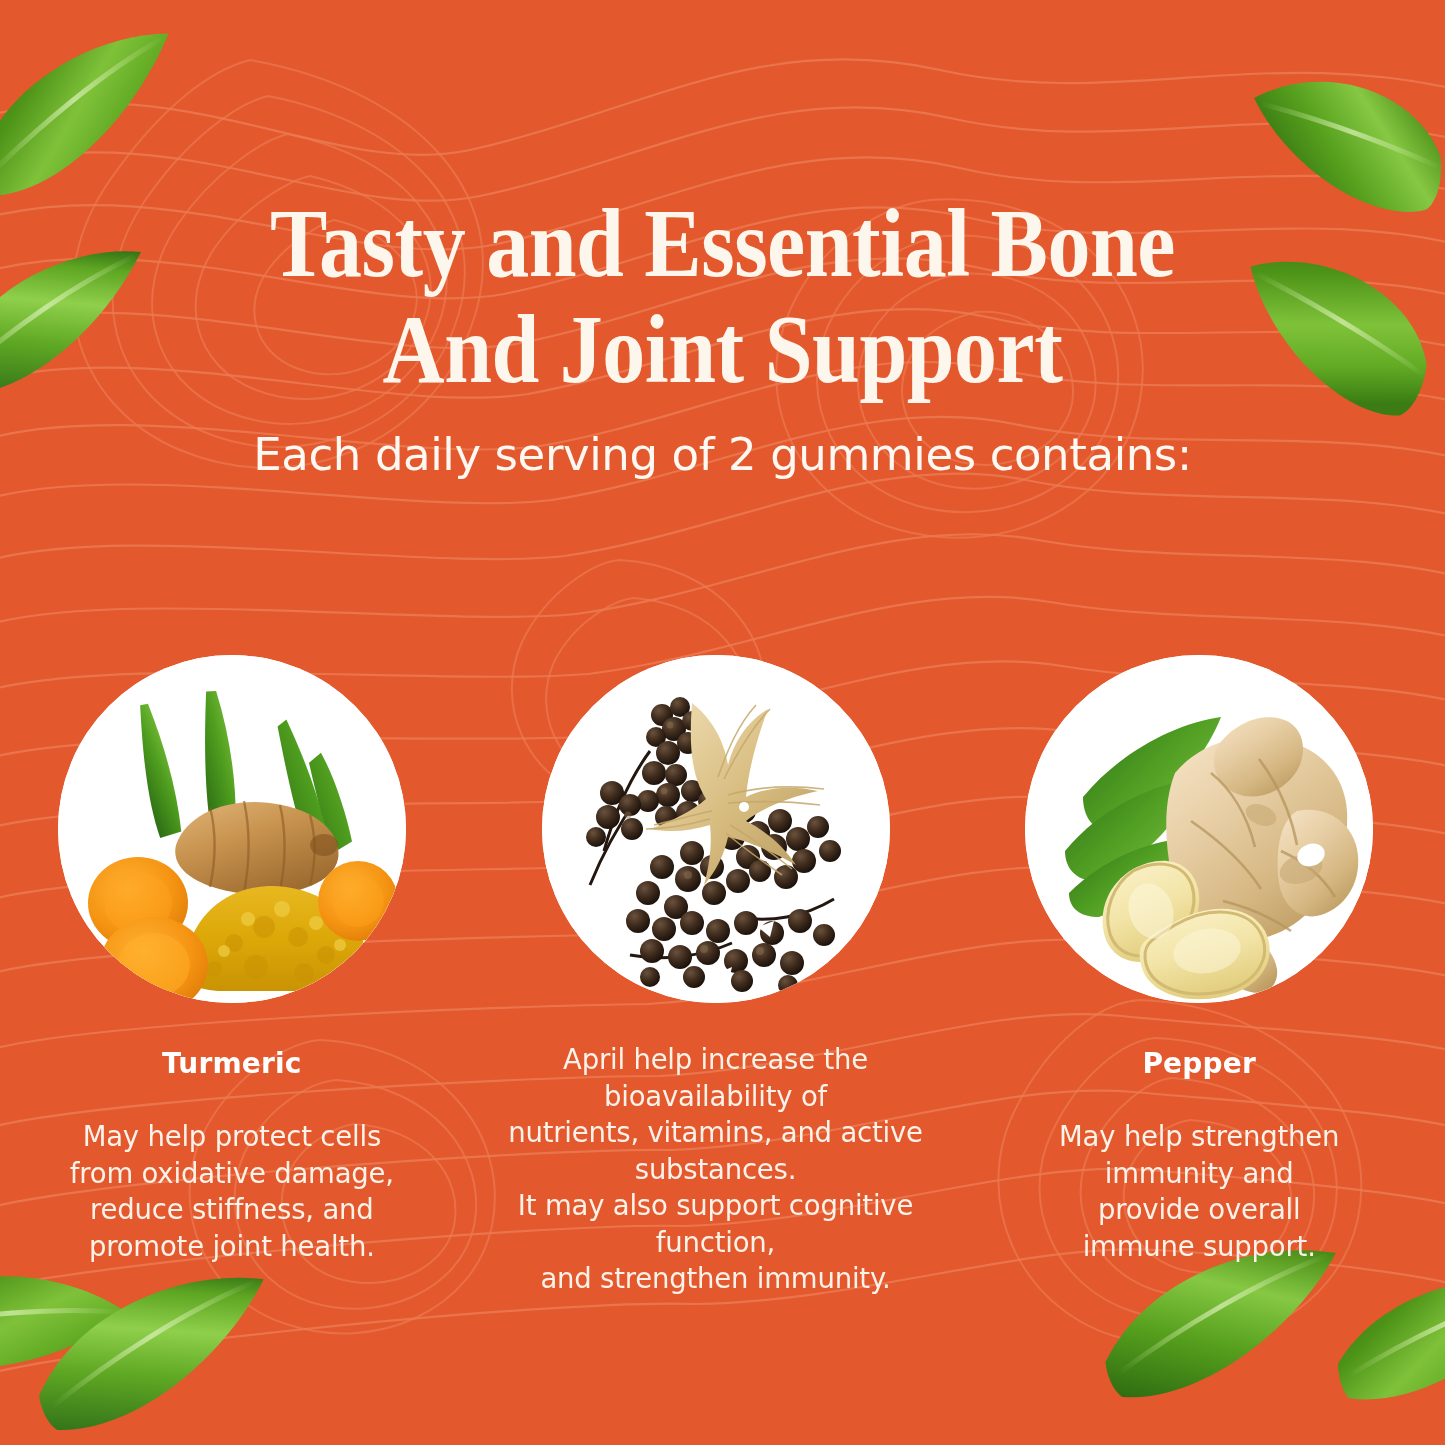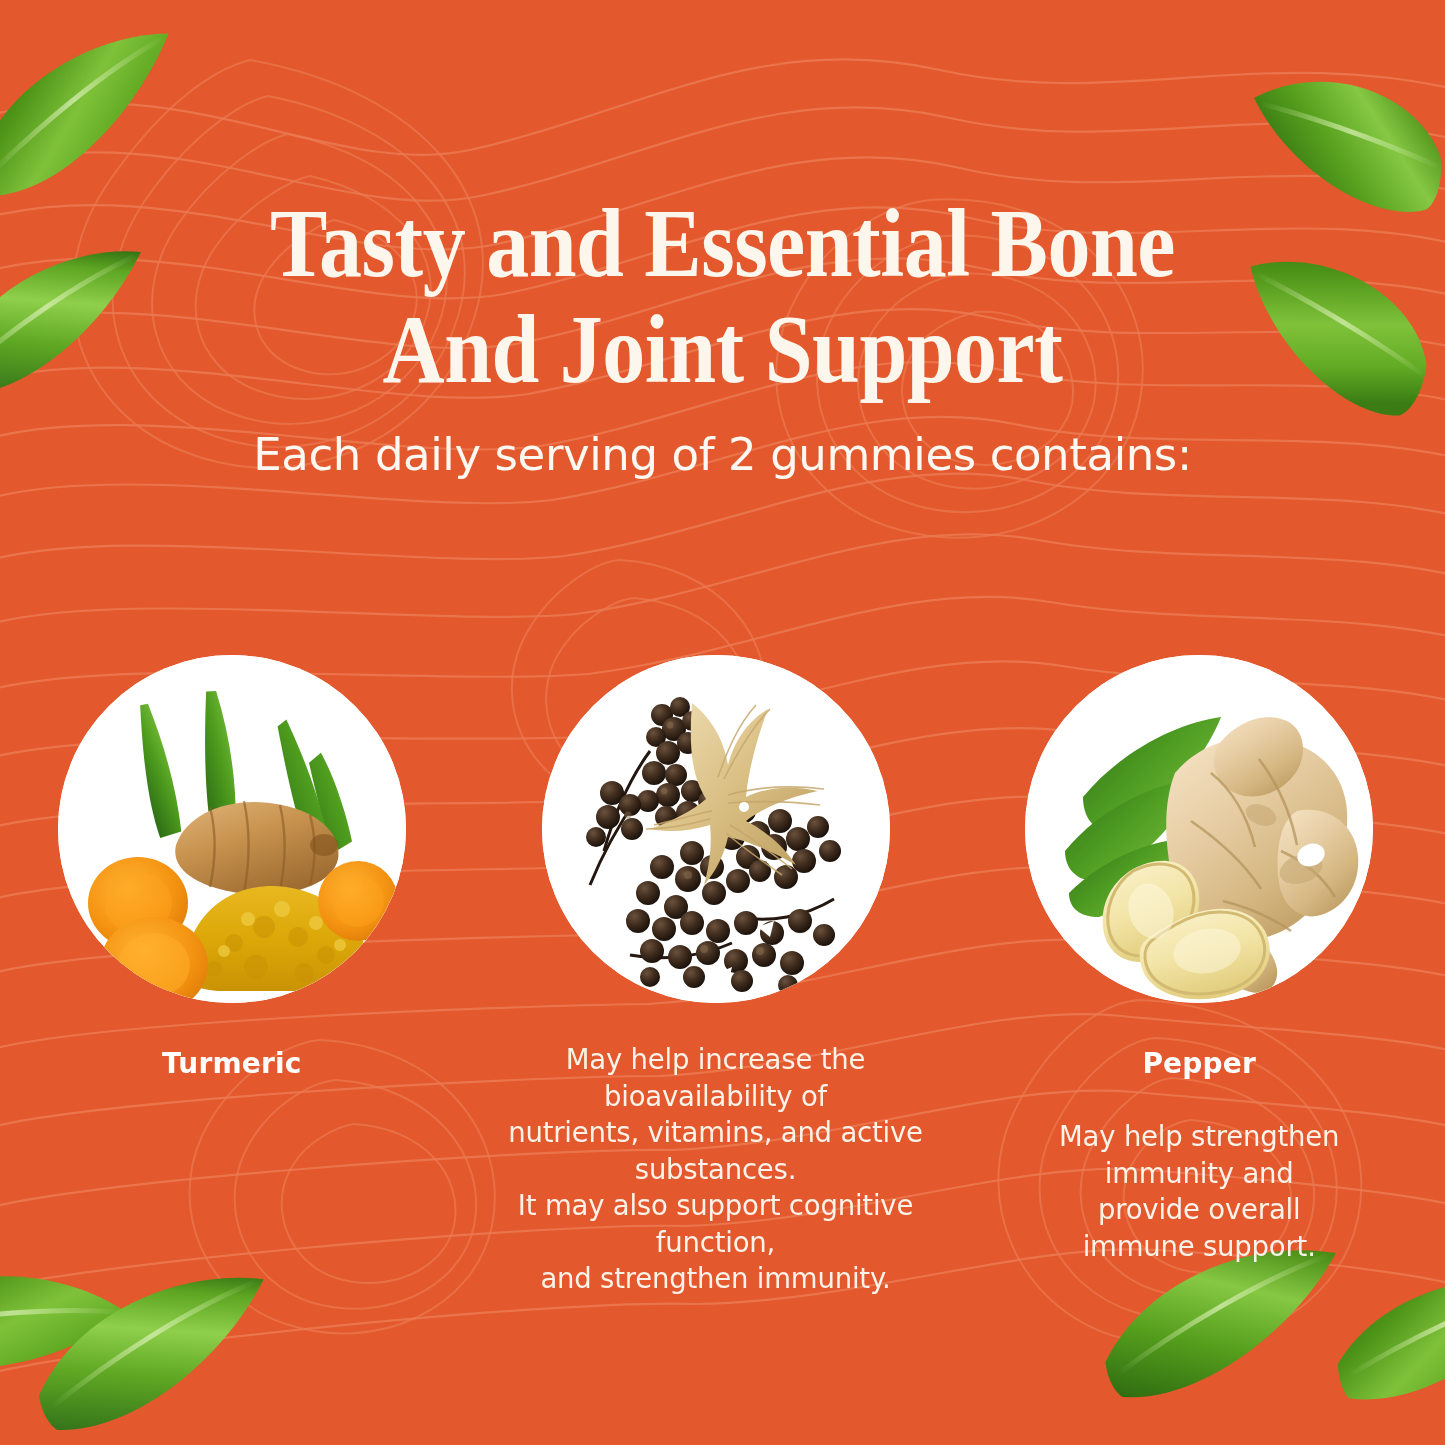--- a/index.html
+++ b/index.html
@@ -265,20 +265,24 @@
 
           <ellipse cx="80" cy="248" rx="50" ry="46" fill="url(#tSlice)"></ellipse>
           <ellipse cx="80" cy="248" rx="34" ry="31" fill="#FFA41E" opacity="0.45"></ellipse>
           <ellipse cx="96" cy="310" rx="54" ry="48" fill="url(#tSlice)"></ellipse>
           <ellipse cx="96" cy="310" rx="36" ry="32" fill="#FFB02A" opacity="0.5"></ellipse>
           <ellipse cx="300" cy="246" rx="40" ry="40" fill="url(#tSlice)"></ellipse>
           <ellipse cx="300" cy="246" rx="26" ry="26" fill="#FFA41E" opacity="0.4"></ellipse>
         </svg>
       </div>
       <div class="ing-name">Turmeric</div>
+      <div class="ing-desc">May help protect cells
+from oxidative damage,
+reduce stiffness, and
+promote joint health.</div>
     </div>
 
     <div class="card pepper">
       <div class="photo-wrap">
         <svg class="photo" viewBox="0 0 348 348">
           <defs>
             <radialGradient id="pCorn" cx="35%" cy="30%" r="72%">
               <stop offset="0%" stop-color="#6A513C"></stop>
                 <stop offset="55%" stop-color="#3D2A1C"></stop>
                 <stop offset="100%" stop-color="#1B120B"></stop>
@@ -398,21 +402,21 @@
             <path d="M170,156 C150,160 130,166 112,170"></path>
           </g>
 
           <g fill="#FFFFFF">
             <path d="M216,272 L232,266 L228,282 Z"></path>
             <path d="M176,318 L190,312 L186,328 Z"></path>
             <circle cx="202" cy="152" r="5"></circle>
           </g>
         </svg>
       </div>
-      <div class="ing-desc">May help increase the bioavailability of
+      <div class="ing-desc">April help increase the bioavailability of
 nutrients, vitamins, and active substances.
 It may also support cognitive function,
 and strengthen immunity.</div>
     </div>
 
     <div class="card ginger">
       <div class="photo-wrap">
         <svg class="photo" viewBox="0 0 348 348">
           <defs>
             <linearGradient id="gLeaf" x1="0%" y1="0%" x2="100%" y2="80%">

